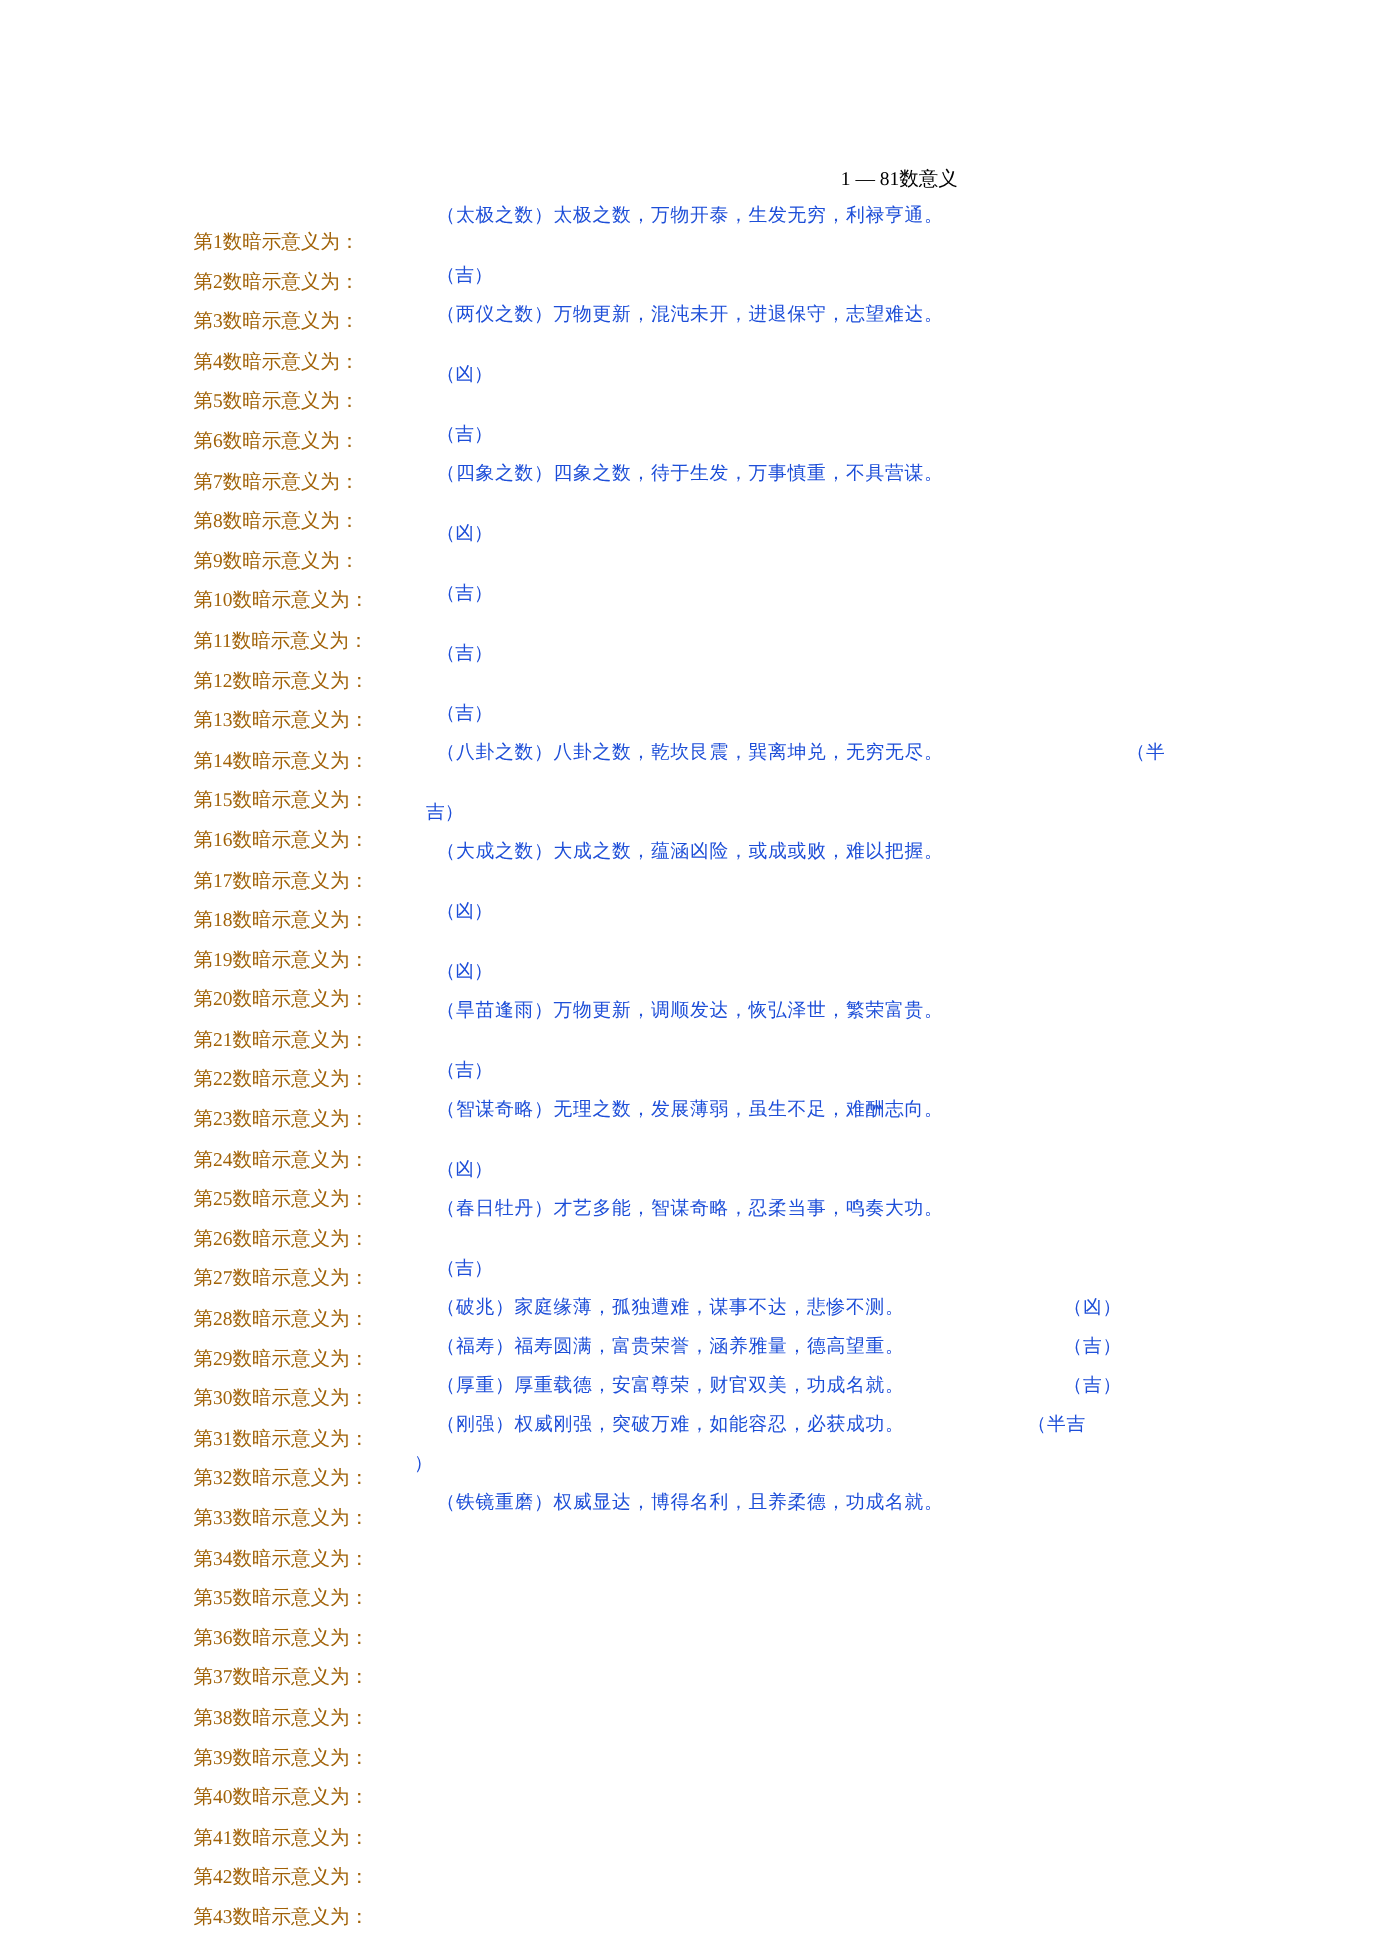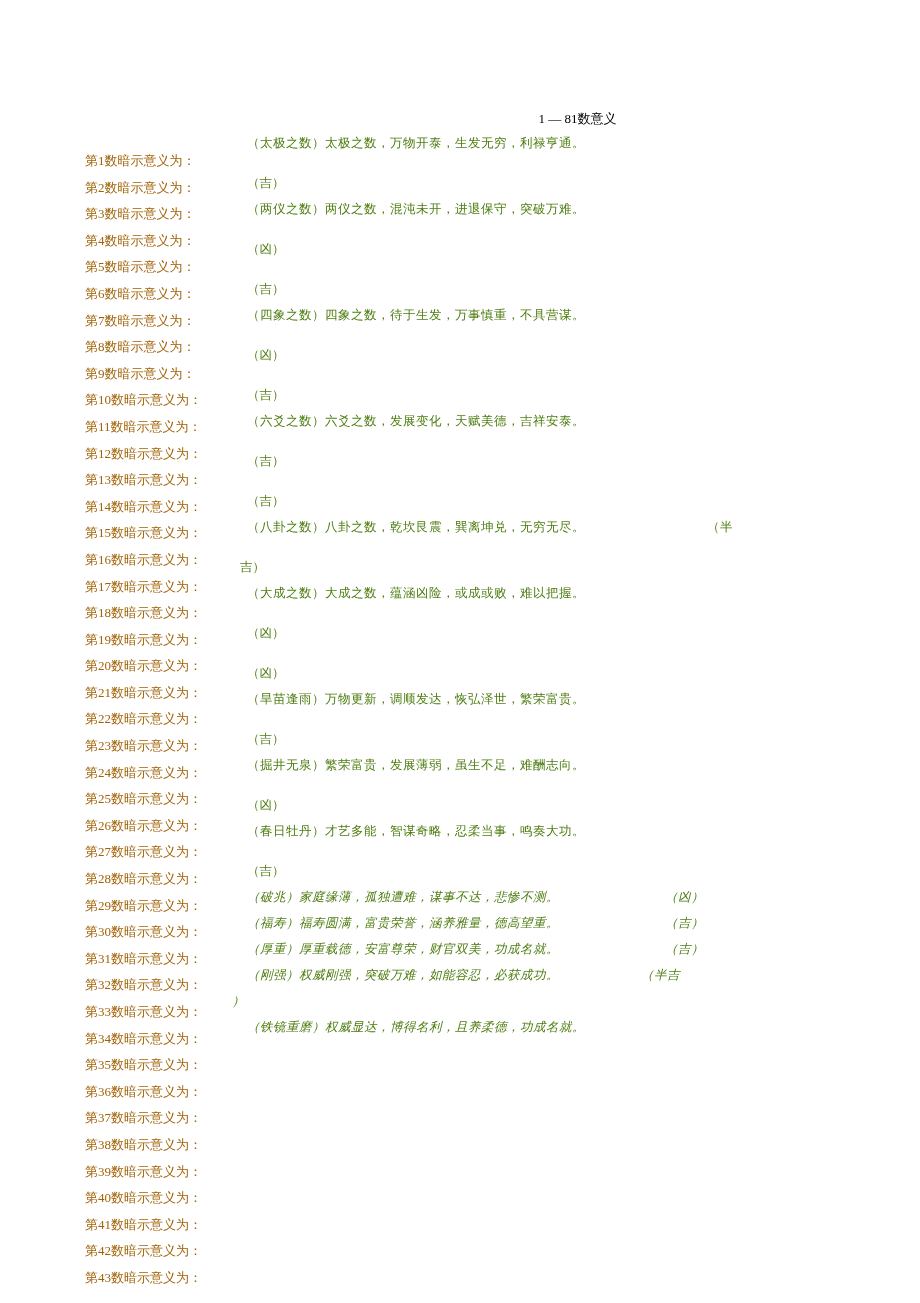--- a/index.html
+++ b/index.html
@@ -12,20 +12,21 @@
       height: 1303px;
       background: #ffffff;
       font-family: "SimSun", "宋体", serif;
       position: relative;
     }
     .container {
       position: relative;
       padding-top: 110px;
       padding-left: 50px;
       padding-right: 85px;
+      margin-left: 44px;
     }
     .title {
       text-align: center;
       font-size: 13px;
       color: #000;
       margin-bottom: 18px;
       padding-left: 270px;
     }
     .left-column {
       position: absolute;
@@ -36,37 +37,36 @@
       line-height: 26.6px;
     }
     .left-item {
       height: 26.6px;
     }
     .right-column {
       position: absolute;
       left: 247px;
       top: 130px;
       font-size: 12.5px;
-      color: #4d7c0f;
+      color: #1d4ed8;
       width: 480px;
     }
     .meaning-text {
       line-height: 26px;
       letter-spacing: 0.5px;
     }
     .rating {
       line-height: 26px;
       padding-top: 14px;
       padding-bottom: 0px;
     }
     .inline-row {
       line-height: 26px;
       letter-spacing: 0.5px;
       position: relative;
-      font-style: italic;
     }
     .half-luck {
       position: absolute;
       right: -45px;
     }
   </style>
 </head>
 <body>
 
 <div class="container">
@@ -114,37 +114,36 @@
       <div class="left-item">第39数暗示意义为：</div>
       <div class="left-item">第40数暗示意义为：</div>
       <div class="left-item">第41数暗示意义为：</div>
       <div class="left-item">第42数暗示意义为：</div>
       <div class="left-item">第43数暗示意义为：</div>
     </div>
 
   <div class="right-column" id="right-col">
       <div class="meaning-text">（太极之数）太极之数，万物开泰，生发无穷，利禄亨通。</div>
       <div class="rating">（吉）</div>
-      <div class="meaning-text">（两仪之数）两仪之数，混沌未开，进退保守，突破万难。</div>
+      <div class="meaning-text">（两仪之数）万物更新，混沌未开，进退保守，志望难达。</div>
       <div class="rating">（凶）</div>
       <div class="rating">（吉）</div>
       <div class="meaning-text">（四象之数）四象之数，待于生发，万事慎重，不具营谋。</div>
       <div class="rating">（凶）</div>
       <div class="rating">（吉）</div>
-      <div class="meaning-text">（六爻之数）六爻之数，发展变化，天赋美德，吉祥安泰。</div>
       <div class="rating">（吉）</div>
       <div class="rating">（吉）</div>
       <div class="meaning-text" style="position: relative;">（八卦之数）八卦之数，乾坎艮震，巽离坤兑，无穷无尽。<span class="half-luck" style="position: absolute; left: 460px;">（半</span></div>
       <div class="rating" style="padding-top: 14px; margin-left: -7px;">吉）</div>
       <div class="meaning-text">（大成之数）大成之数，蕴涵凶险，或成或败，难以把握。</div>
       <div class="rating">（凶）</div>
       <div class="rating">（凶）</div>
       <div class="meaning-text"> （旱苗逢雨）万物更新，调顺发达，恢弘泽世，繁荣富贵。</div>
       <div class="rating">（吉）</div>
-      <div class="meaning-text"> （掘井无泉）繁荣富贵，发展薄弱，虽生不足，难酬志向。</div>
+      <div class="meaning-text"> （智谋奇略）无理之数，发展薄弱，虽生不足，难酬志向。</div>
       <div class="rating">（凶）</div>
       <div class="meaning-text"> （春日牡丹）才艺多能，智谋奇略，忍柔当事，鸣奏大功。</div>
       <div class="rating">（吉）</div>
       <div class="inline-row"> （破兆）家庭缘薄，孤独遭难，谋事不达，悲惨不测。<span style="position: absolute; left: 418px;">（凶）</span></div>
       <div class="inline-row"> （福寿）福寿圆满，富贵荣誉，涵养雅量，德高望重。<span style="position: absolute; left: 418px;">（吉）</span></div>
       <div class="inline-row"> （厚重）厚重载德，安富尊荣，财官双美，功成名就。<span style="position: absolute; left: 418px;">（吉）</span></div>
       <div class="inline-row"> （刚强）权威刚强，突破万难，如能容忍，必获成功。<span style="position: absolute; left: 394px;">（半吉</span></div>
       <div class="inline-row" style="margin-left: -15px;">）</div>
       <div class="inline-row"> （铁镜重磨）权威显达，博得名利，且养柔德，功成名就。</div>
     </div>

